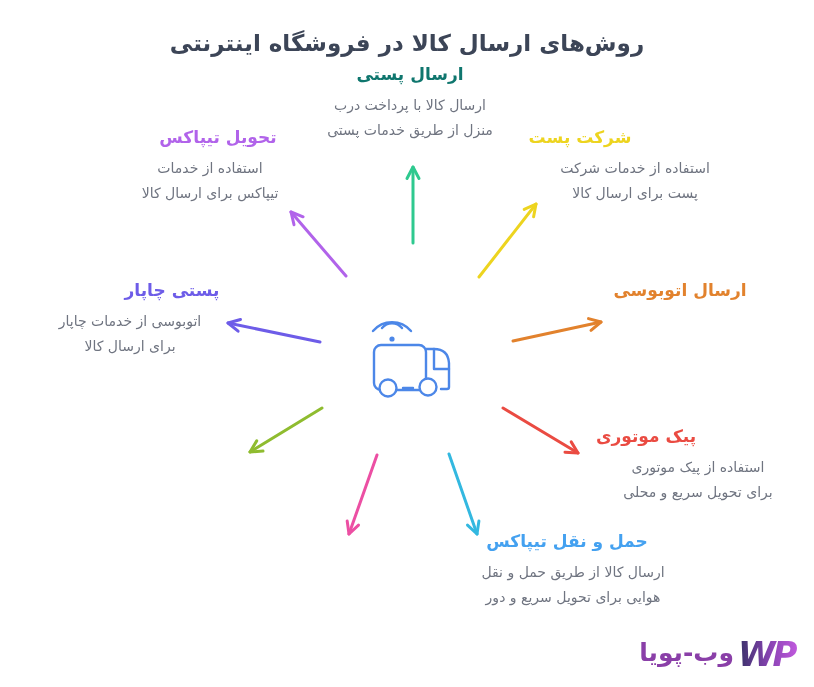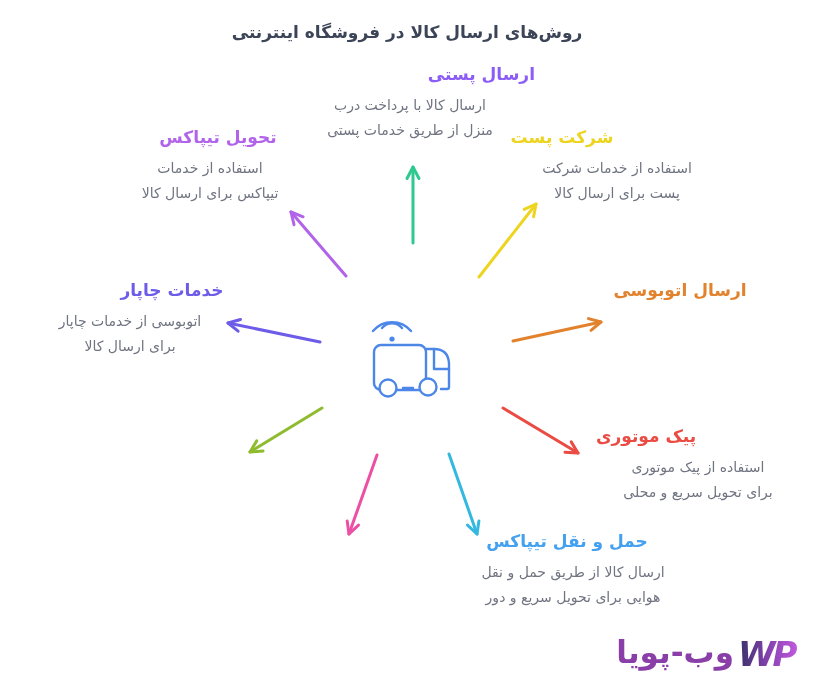--- a/index.html
+++ b/index.html
@@ -1,48 +1,48 @@
 <!DOCTYPE html>
 <html lang="fa"><head>
 <meta charset="utf-8">
 <style>
   html,body{margin:0;padding:0;background:#fff;}
   .canvas{
     position:relative; width:814px; height:687px; background:#ffffff;
     overflow:hidden; font-family:"DejaVu Sans", sans-serif;
   }
   .main-title{
-    position:absolute; top:14px; left:0; right:0; margin:8px;
+    position:absolute; top:14px; left:0; right:0; margin:16px;
     text-align:center; direction:rtl;
-    font-size:17px; font-weight:700; letter-spacing:0;
+    font-size:23px; font-weight:700; letter-spacing:0;
   }
   .section{position:absolute; text-align:center; direction:rtl;}
   .sec-title{margin:0 0 9px 0; font-size:17px; font-weight:700; position:relative;}
   .sec-desc{margin:0; font-size:14px; font-weight:400; color:#6F7480; line-height:1.75; white-space:pre-line;}
   .s1{left:285px; top:64px;  width:250px;}
-  .s2{left:497px; top:127px; width:240px;}
+  .s2{left:515px; top:127px; width:240px;}
   .s3{left:585px; top:280px; width:230px;}
   .s4{left:578px; top:426px; width:240px;}
   .s5{left:433px; top:531px; width:280px;}
   .s6{left:165px; top:531px; width:240px;}
   .s7{left:0px;   top:426px; width:260px;}
   .s8{left:10px;  top:280px; width:240px;}
   .s9{left:90px;  top:127px; width:240px;}
   .s2 .sec-title{left:-55px;}
   .s3 .sec-title{left:-20px;}
   .s4 .sec-title{left:-52px;}
   .s5 .sec-title{left:-6px;}
   .s6 .sec-title{left:14px;}
   .s7 .sec-title{left:-8px;}
   .s8 .sec-title{left:42px;}
   .s9 .sec-title{left:8px;}
   #arrows{position:absolute; left:0; top:0; pointer-events:none;}
   .truck{position:absolute; left:340px; top:300px;}
   .logo{position:absolute; right:14px; bottom:12px; display:flex; align-items:center; gap:4px;}
-  .logo-word{font-size:31px; font-weight:700; direction:rtl;}
+  .logo-word{font-size:25px; font-weight:700; direction:rtl;}
 </style>
 </head>
 <body>
 
 <div class="canvas">
 
   <h1 class="main-title" style="color: rgb(60, 69, 87);">روش‌های ارسال کالا در فروشگاه اینترنتی</h1>
 
   <svg id="arrows" width="814" height="687" viewBox="0 0 814 687">
       <g stroke="#2EC98F" fill="none" stroke-width="3" stroke-linecap="round" stroke-linejoin="round">
@@ -77,21 +77,21 @@
         <line x1="320" y1="342" x2="228" y2="323"></line>
         <path d="M 238.1 331.2 L 228 323 L 240.5 319.5"></path>
       </g>
       <g stroke="#B163EA" fill="none" stroke-width="3" stroke-linecap="round" stroke-linejoin="round">
         <line x1="346" y1="276" x2="291" y2="212"></line>
         <path d="M 294.0 224.7 L 291 212 L 303.1 216.8"></path>
       </g>
     </svg>
 
   <div class="section s1">
-    <h3 class="sec-title" style="color: #8b5cf6; text-align: right;">ارسال پستی</h3>
+    <h3 class="sec-title" style="color: #0f766e;">ارسال پستی</h3>
     <p class="sec-desc">ارسال کالا با پرداخت درب
 منزل از طریق خدمات پستی</p>
   </div>
 
   <div class="section s2">
     <h3 class="sec-title" style="color: rgb(237, 212, 31);">شرکت پست</h3>
     <p class="sec-desc">استفاده از خدمات شرکت
 پست برای ارسال کالا</p>
   </div>
 
@@ -107,21 +107,21 @@
 
   <div class="section s5">
     <h3 class="sec-title" style="color: rgb(68, 161, 240);">حمل و نقل تیپاکس</h3>
     <p class="sec-desc">ارسال کالا از طریق حمل و نقل
 هوایی برای تحویل سریع و دور</p>
   </div>
 
 
 
   <div class="section s8">
-    <h3 class="sec-title" style="color: rgb(109, 92, 232);">خدمات چاپار</h3>
+    <h3 class="sec-title" style="color: rgb(109, 92, 232);">پستی چاپار</h3>
     <p class="sec-desc">اتوبوسی از خدمات چاپار
 برای ارسال کالا</p>
   </div>
 
   <div class="section s9">
     <h3 class="sec-title" style="color: rgb(177, 99, 234);">تحویل تیپاکس</h3>
     <p class="sec-desc">استفاده از خدمات
 تیپاکس برای ارسال کالا</p>
   </div>
 

